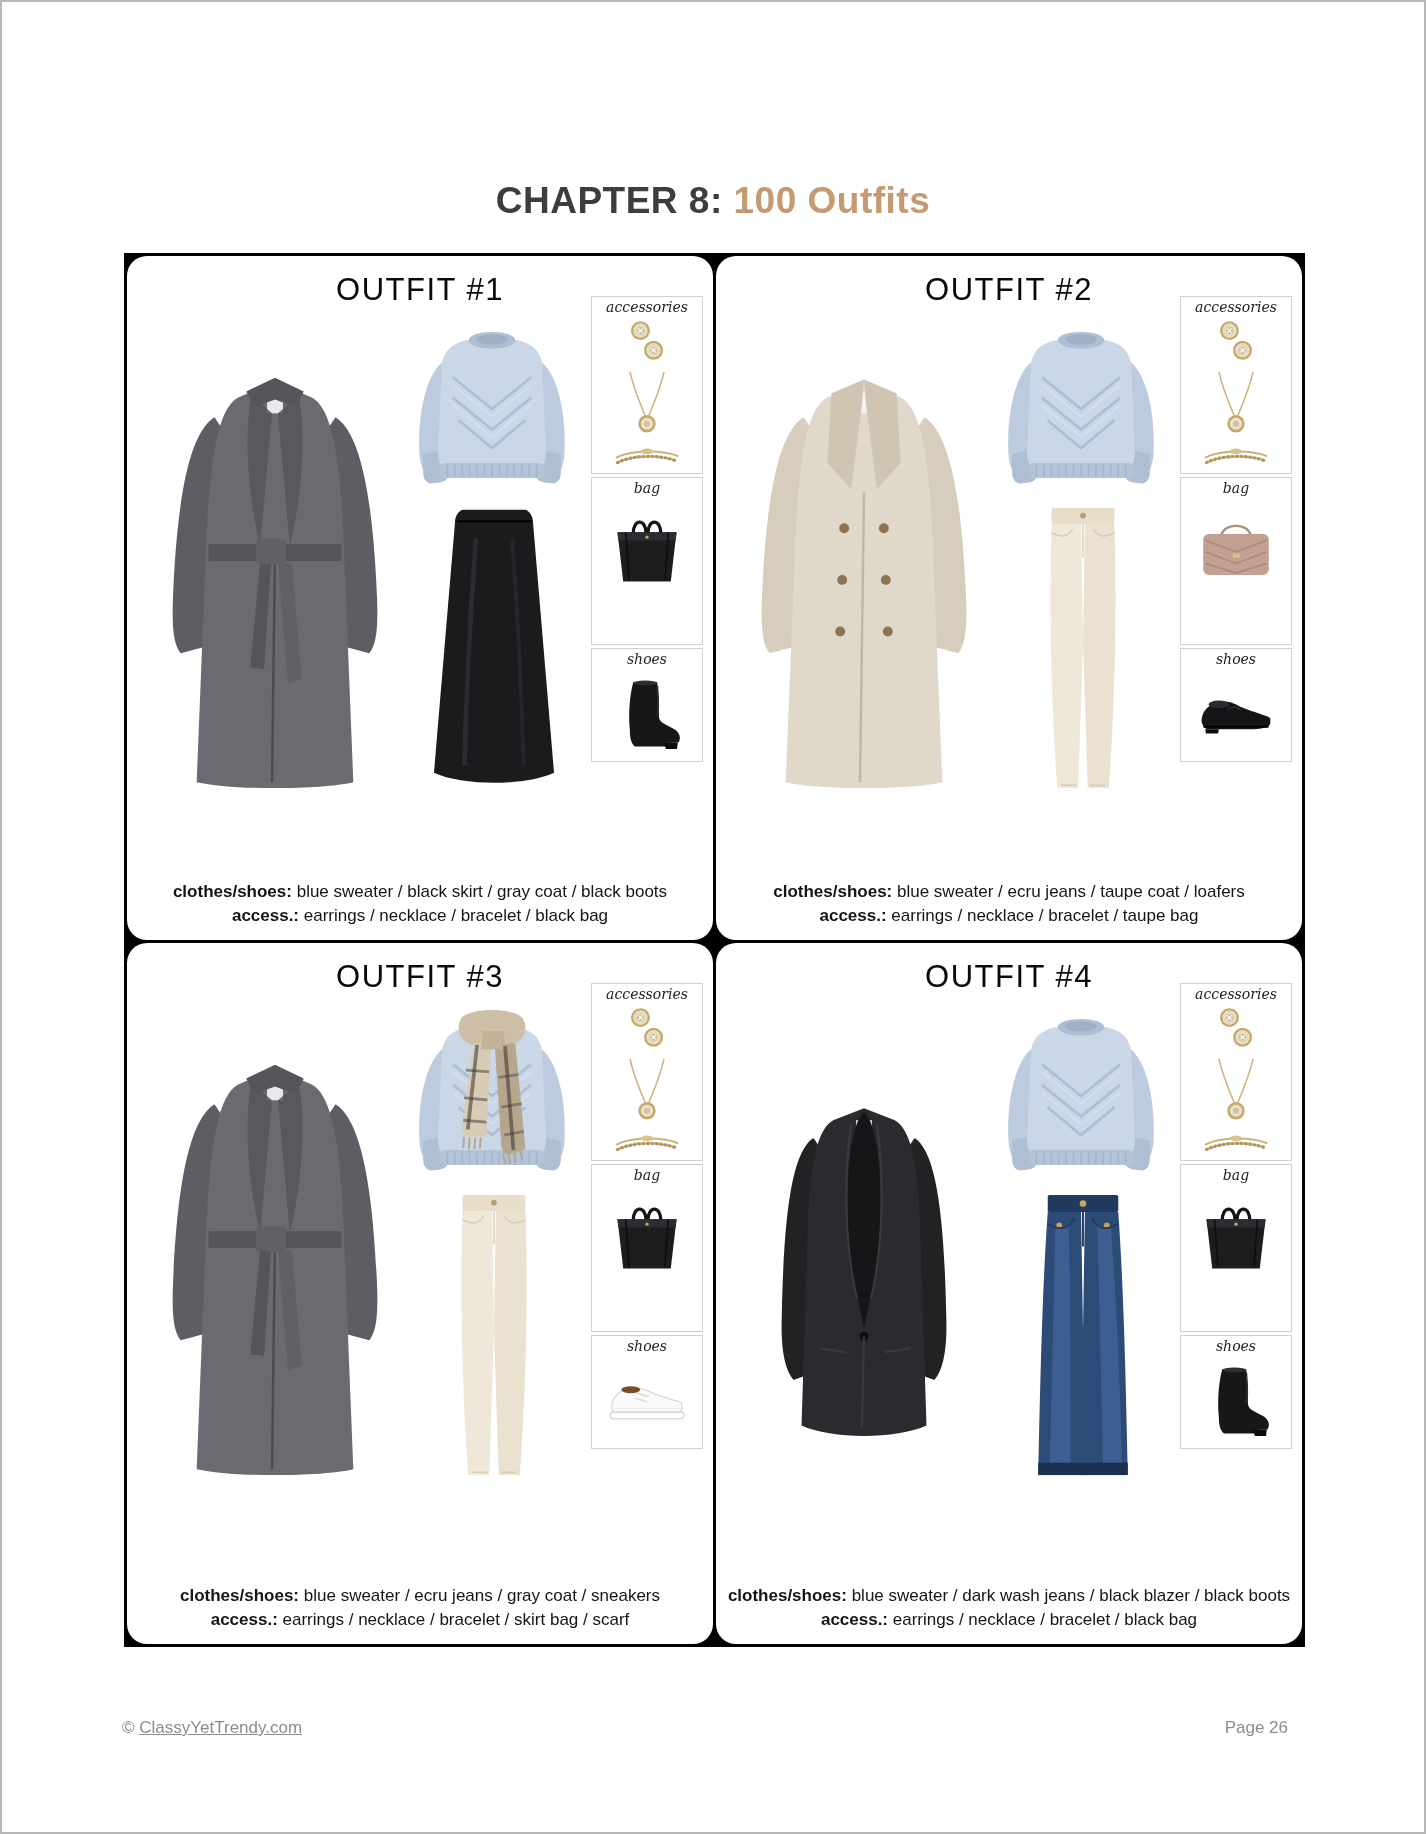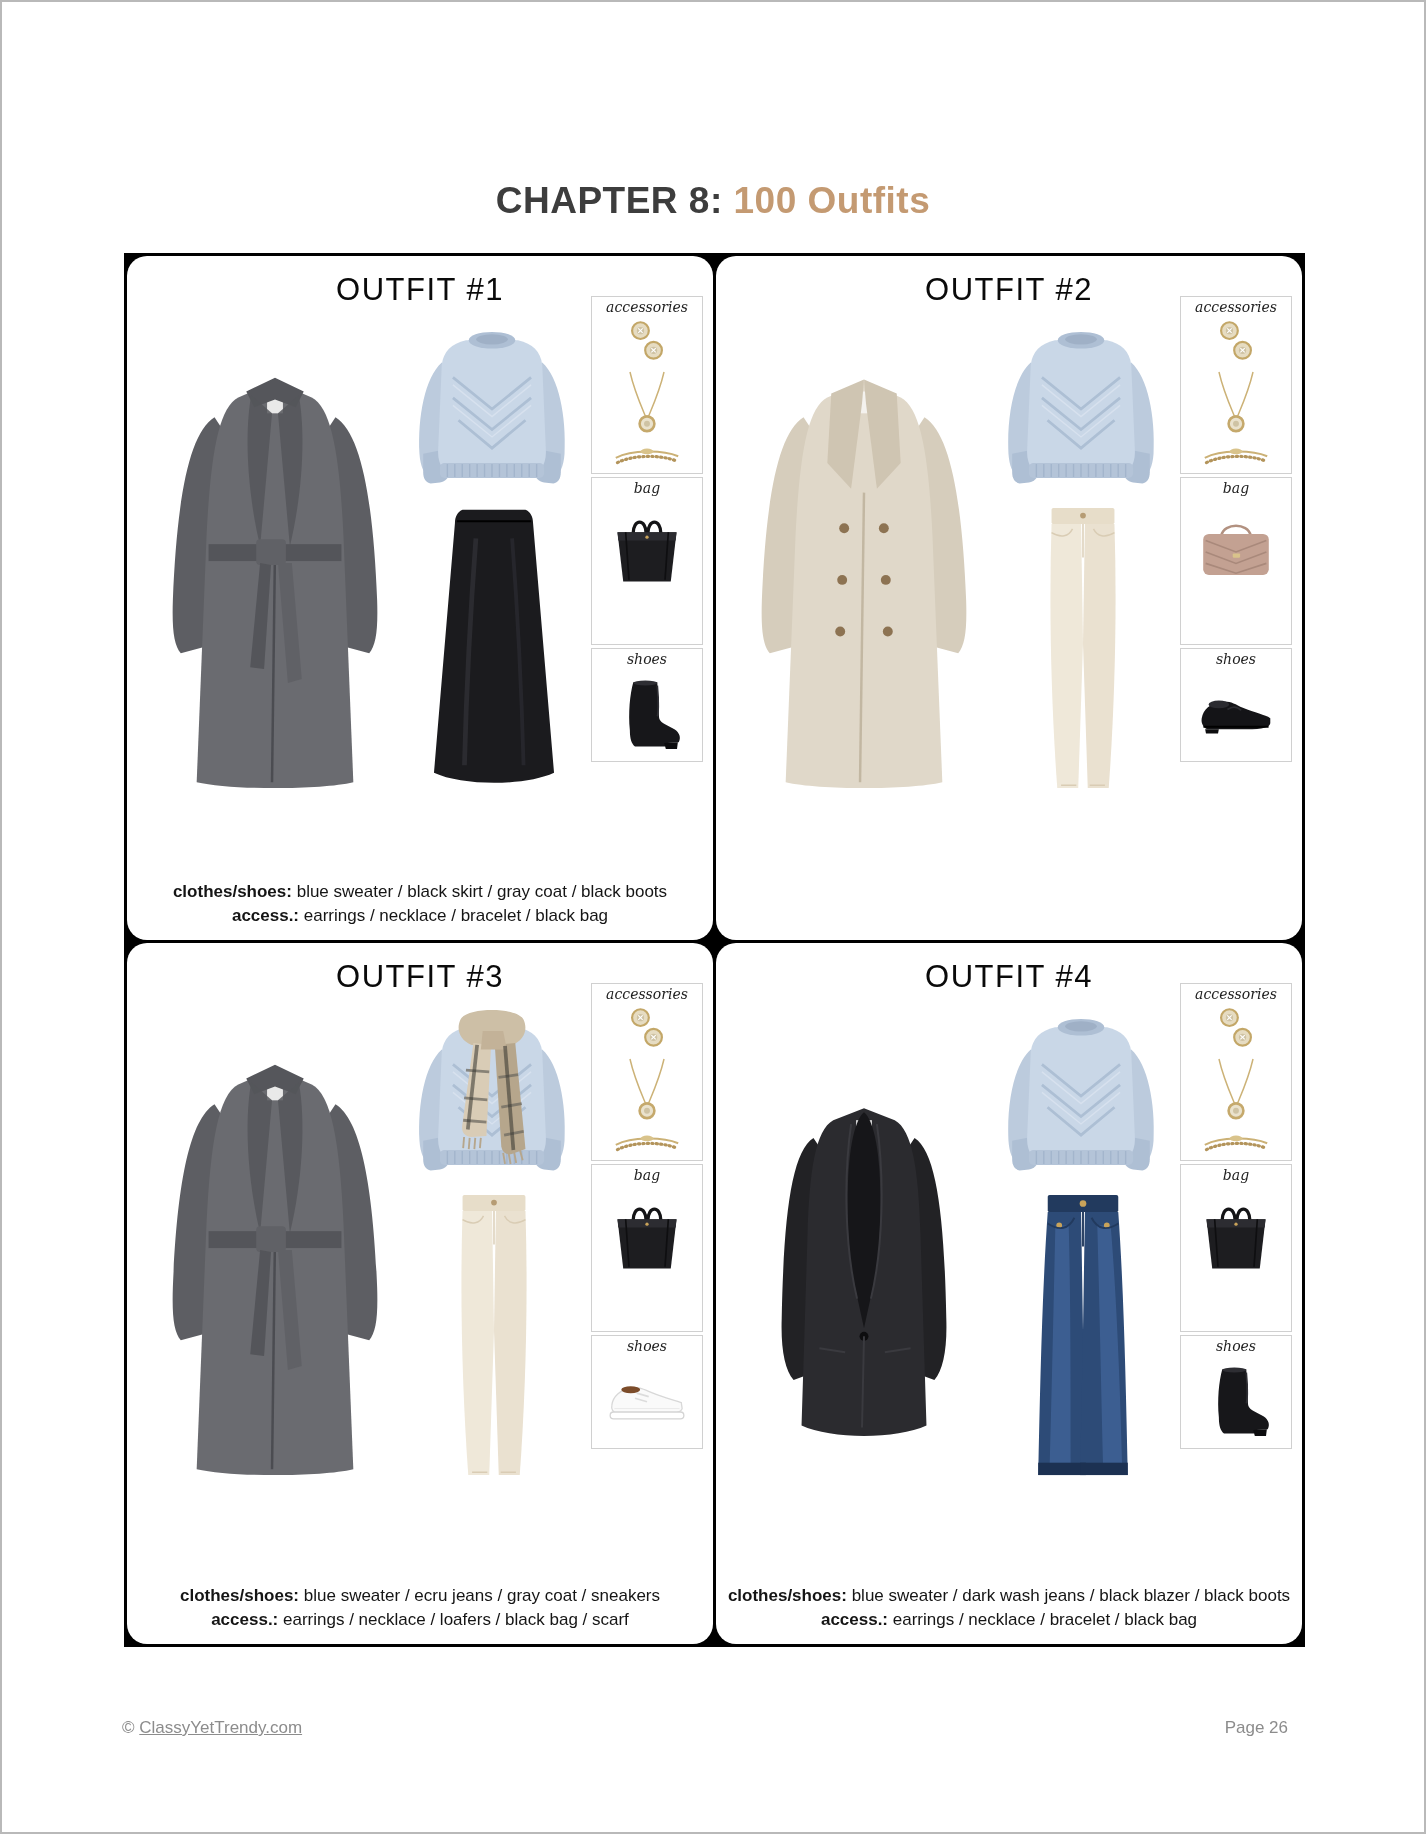--- a/index.html
+++ b/index.html
@@ -332,20 +332,21 @@
               <use href="#sym-bag-taupe" xlink:href="#sym-bag-taupe"></use>
             </svg>
         </div>
         <div class="psec psec-shoes">
           <div class="plabel">shoes</div>
           <svg class="pimg img-shoes" viewBox="0 0 100 84">
               <use href="#sym-loafers-black" xlink:href="#sym-loafers-black"></use>
             </svg>
         </div>
       </aside>
+      <p class="caption"><b>clothes/shoes:</b> <span>blue sweater / ecru jeans / taupe coat / loafers</span><br><b>access.:</b> <span>earrings / necklace / bracelet / taupe bag</span></p>
     </section>
 
     <section class="card">
       <h2 class="card-title">OUTFIT #3</h2>
       <svg class="fig fig-outer" viewBox="0 0 250 470">
           <use href="#sym-coat-gray" xlink:href="#sym-coat-gray"></use>
         </svg>
       <svg class="fig fig-top" viewBox="0 0 200 210">
           <use href="#sym-sweater-blue" xlink:href="#sym-sweater-blue"></use>
           <use href="#sym-scarf-plaid" xlink:href="#sym-scarf-plaid"></use>
@@ -372,21 +373,21 @@
               <use href="#sym-bag-black" xlink:href="#sym-bag-black"></use>
             </svg>
         </div>
         <div class="psec psec-shoes">
           <div class="plabel">shoes</div>
           <svg class="pimg img-shoes" viewBox="0 0 100 84">
               <use href="#sym-sneakers-white" xlink:href="#sym-sneakers-white"></use>
             </svg>
         </div>
       </aside>
-      <p class="caption"><b>clothes/shoes:</b> <span>blue sweater / ecru jeans / gray coat / sneakers</span><br><b>access.:</b> <span>earrings / necklace / loafers / black bag / scarf</span></p>
+      <p class="caption"><b>clothes/shoes:</b> <span>blue sweater / ecru jeans / gray coat / sneakers</span><br><b>access.:</b> <span>earrings / necklace / bracelet / skirt bag / scarf</span></p>
     </section>
 
     <section class="card">
       <h2 class="card-title">OUTFIT #4</h2>
       <svg class="fig fig-outer" viewBox="0 0 250 470">
           <use href="#sym-blazer-black" xlink:href="#sym-blazer-black"></use>
         </svg>
       <svg class="fig fig-top" viewBox="0 0 200 210">
           <use href="#sym-sweater-blue" xlink:href="#sym-sweater-blue"></use>
           <use></use>

